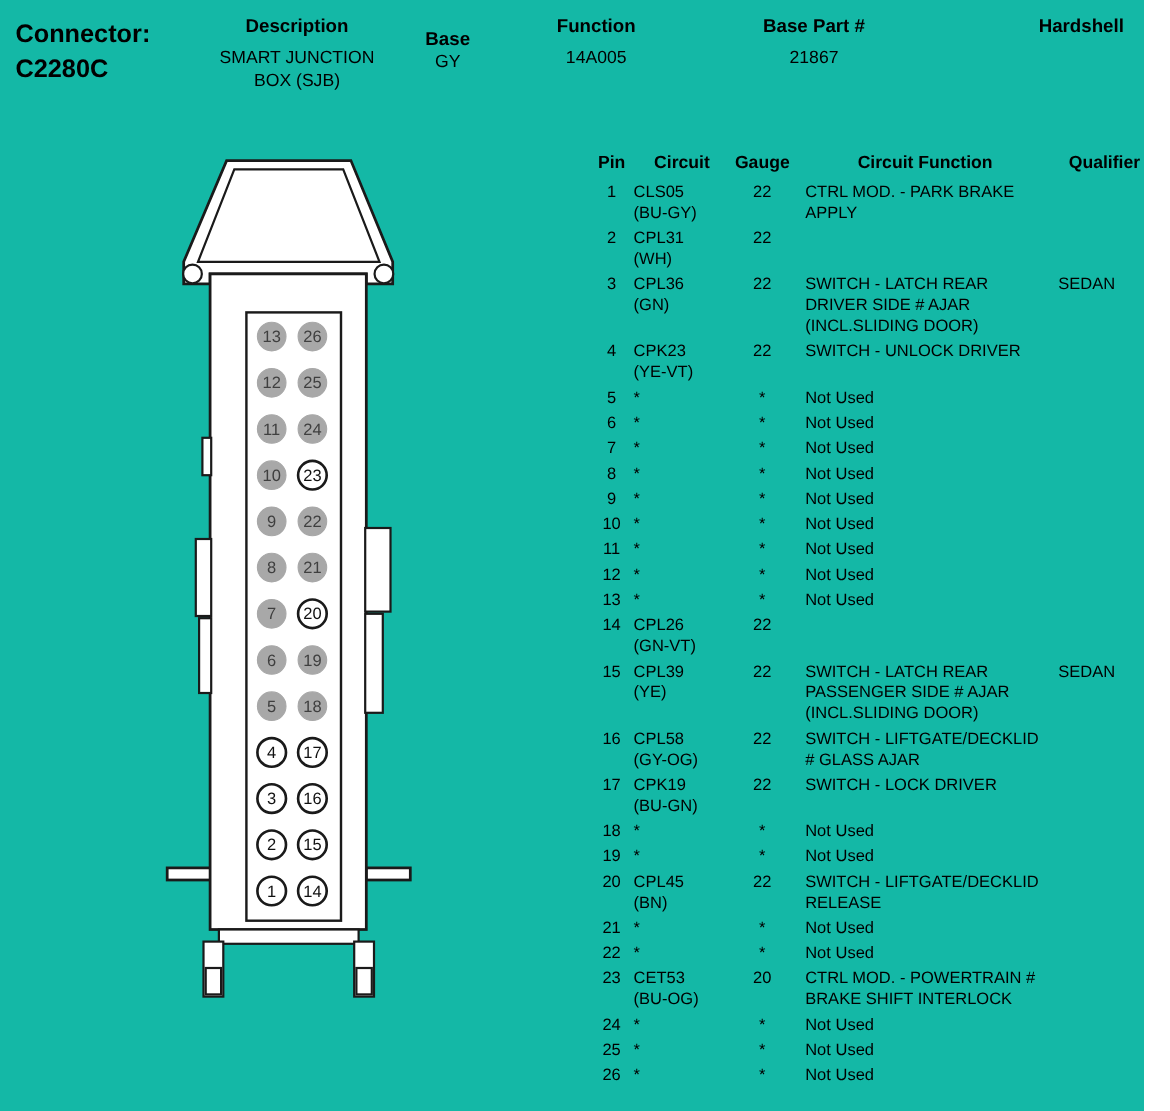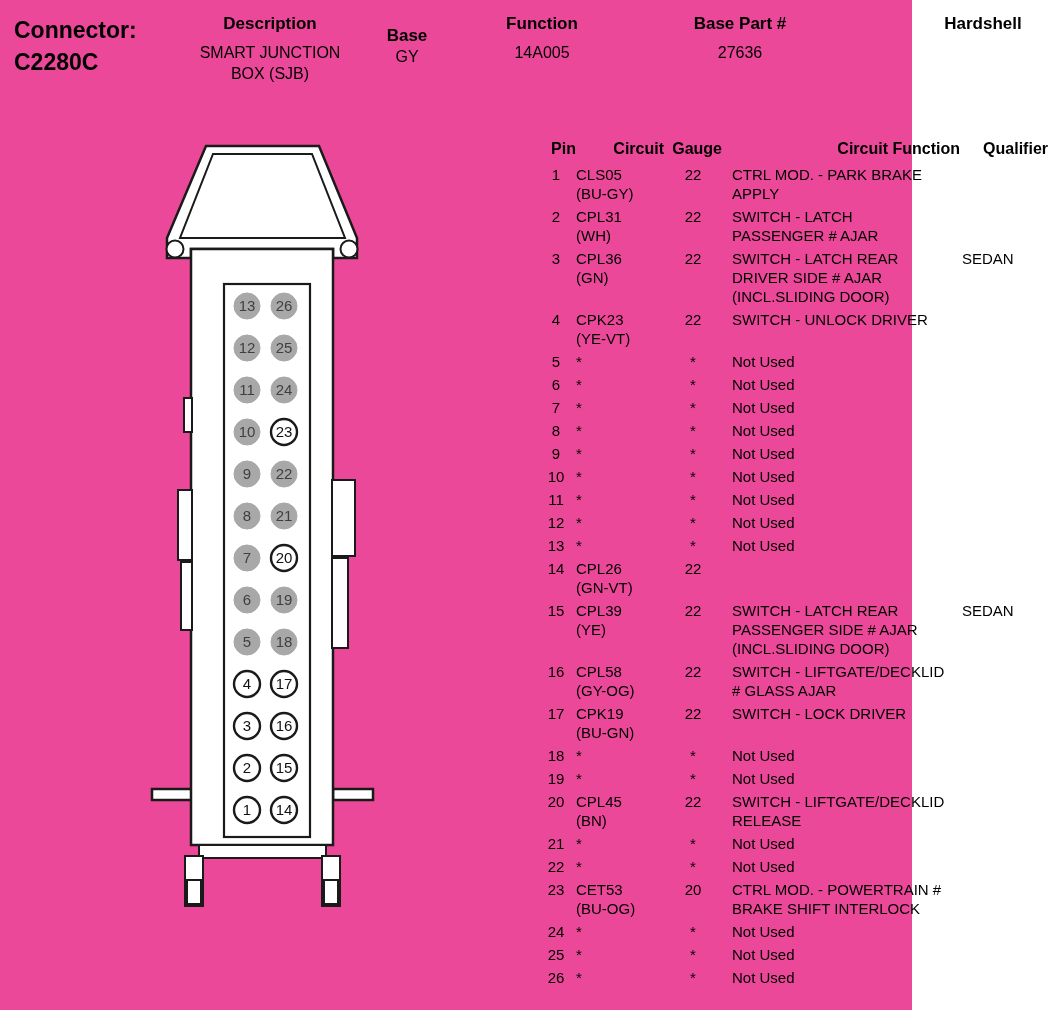--- a/index.html
+++ b/index.html
@@ -1,20 +1,20 @@
 <!DOCTYPE html>
 <html><head>
 <meta charset="utf-8">
 <style>
   html,body{margin:0;padding:0}
   body{
     width:1064px;height:1010px;background:#ffffff;color:#000;
     font-family:"Liberation Sans",sans-serif;position:relative;overflow:hidden;
   }
-  .page{position:relative;width:912px;height:1010px;background:#ec4899}
+  .page{position:relative;width:1040px;height:1010px;background:#14b8a6}
 
   
   .conn{position:absolute;left:14px;top:14px;font-size:23px;font-weight:bold;line-height:32px;white-space:nowrap}
   .block{position:absolute;text-align:center}
   .hdr-label{font-weight:bold;font-size:17px;white-space:nowrap}
   .hdr-value{font-size:16px;margin-top:8px;line-height:21px}
   .b-desc{left:195px;top:14px;width:150px}
   .b-color{left:378px;top:26px;width:58px}
   .b-color .hdr-value{margin-top:0}
   .b-harness{left:488px;top:14px;width:108px}
@@ -22,21 +22,21 @@
   .b-hard{left:924px;top:14px;width:118px}
 
   
   .connector-svg{position:absolute;left:140px;top:135px}
   .connector-svg text{font-family:"Liberation Sans",sans-serif}
 
   
   .pin-table{position:absolute;left:536px;top:140px;width:512px}
   .thead,.trow{display:grid;grid-template-columns:40px 88px 58px 238px 88px}
   .thead{font-weight:bold;font-size:16px;margin-bottom:5px}
-  .th{text-align:right;white-space:nowrap}
+  .th{text-align:center;white-space:nowrap}
   .trow{font-size:15px;line-height:19px;padding:2px 0;align-items:start}
   .c-pin{text-align:center}
   .c-circuit{}
   .c-gauge{text-align:center}
   .c-func{padding-left:10px;white-space:pre-line}
   .c-qual{padding-left:2px}
 </style>
 </head>
 <body>
 
@@ -57,21 +57,21 @@
     <div class="hdr-value">GY</div>
   </div>
 
   <div class="block b-harness">
     <div class="hdr-label">Function</div>
     <div class="hdr-value">14A005</div>
   </div>
 
   <div class="block b-base">
     <div class="hdr-label">Base Part #</div>
-    <div class="hdr-value">27636</div>
+    <div class="hdr-value">21867</div>
   </div>
 
   <div class="block b-hard">
     <div class="hdr-label">Hardshell</div>
     <div class="hdr-value"></div>
   </div>
 
   <svg class="connector-svg" width="245" height="785" viewBox="140 135 245 785">
     <g fill="#ffffff" stroke="#1a1a1a" stroke-width="2.5">
 
@@ -175,22 +175,20 @@
 APPLY</div>
           <div class="c-qual"></div>
         </div>
         <div class="trow">
           <div class="c-pin">2</div>
           <div class="c-circuit">
             <div>CPL31</div>
             <div>(WH)</div>
           </div>
           <div class="c-gauge">22</div>
-          <div class="c-func">SWITCH - LATCH
-PASSENGER # AJAR</div>
           <div class="c-qual"></div>
         </div>
         <div class="trow">
           <div class="c-pin">3</div>
           <div class="c-circuit">
             <div>CPL36</div>
             <div>(GN)</div>
           </div>
           <div class="c-gauge">22</div>
           <div class="c-func">SWITCH - LATCH REAR

